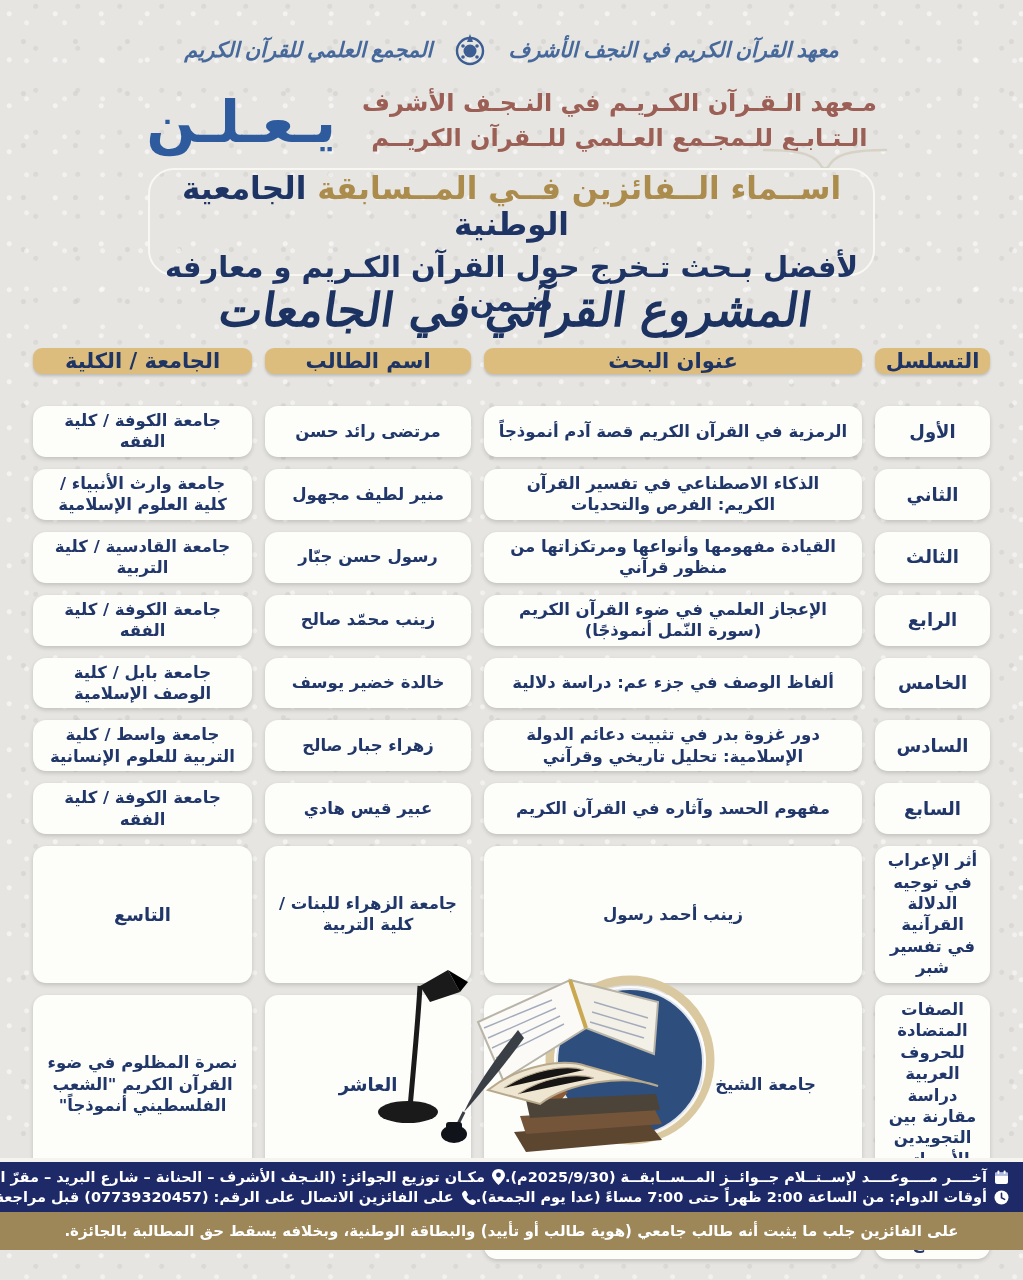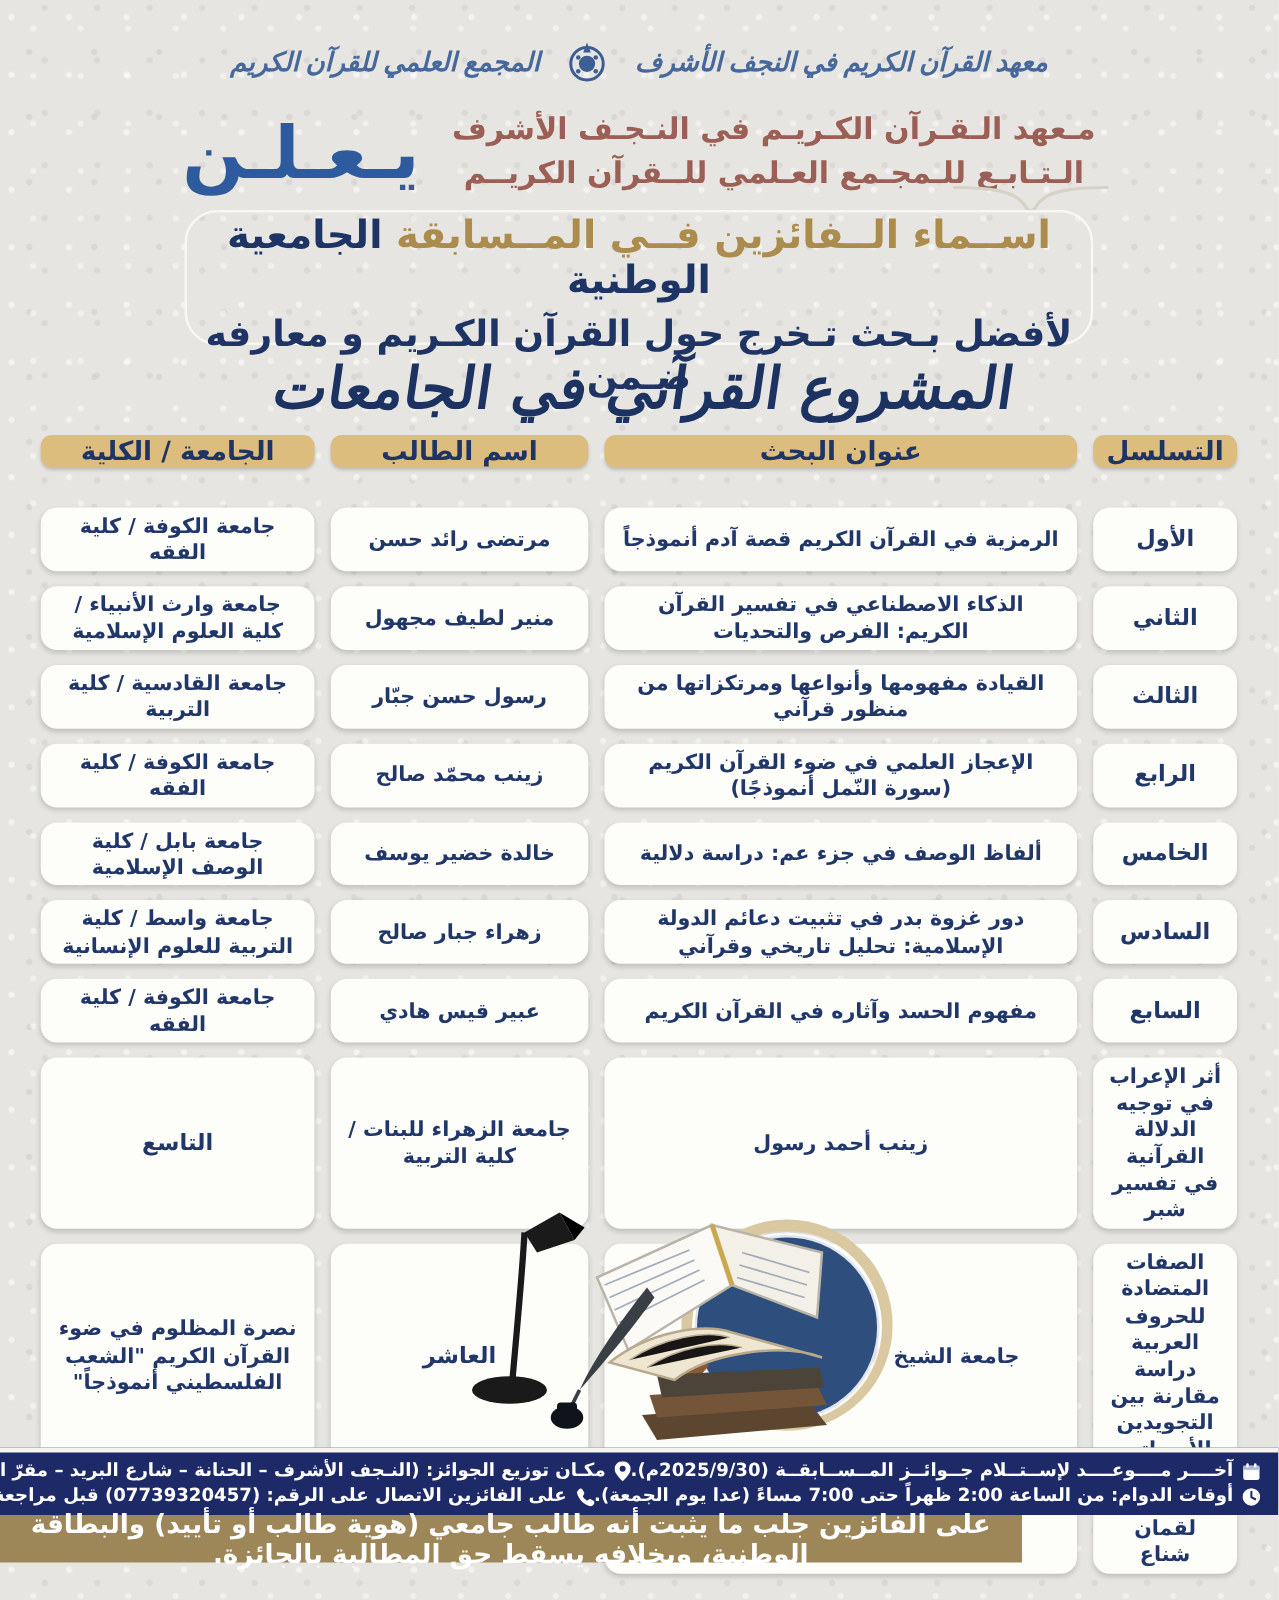--- a/index.html
+++ b/index.html
@@ -80,22 +80,22 @@
   .footer-navy{
     position:absolute; top:1158px; left:0; width:1023px; height:54px;
     background:#1e2a68; border-top:4px solid #f6f4ef;
     display:flex; flex-direction:column; justify-content:center; gap:4px;
     padding:0 14px; color:#ffffff;
   }
   .f-line{ display:flex; align-items:center; justify-content:space-between; }
   .f-seg{ display:flex; align-items:center; gap:7px; font-size:14.5px; font-weight:bold; white-space:nowrap; }
   .f-icon{ display:inline-flex; flex:0 0 auto; }
   .footer-tan{
-    position:absolute; top:1212px; left:0; width:818px; height:38px;
-    background:#9d8758; color:#ffffff; font-weight:bold; font-size:21px;
+    position:absolute; top:1212px; left:0; width:1023px; height:38px;
+    background:#9d8758; color:#ffffff; font-weight:bold; font-size:15px;
     display:flex; align-items:center; justify-content:center; text-align:center;
   }
 </style>
 </head>
 <body>
 
 <div class="poster">
 
   <div class="callig-row">
     <span class="callig-text">معهد القرآن الكريم في النجف الأشرف</span>

